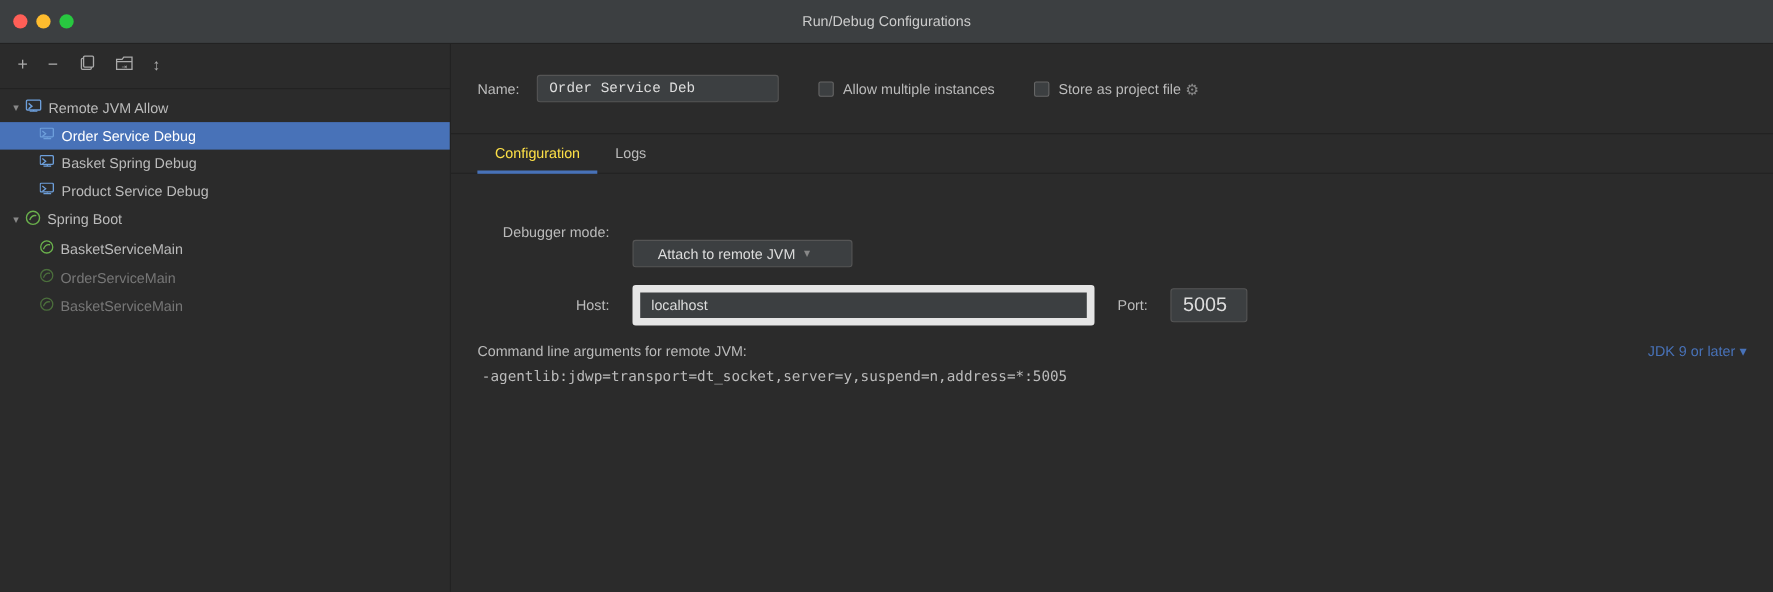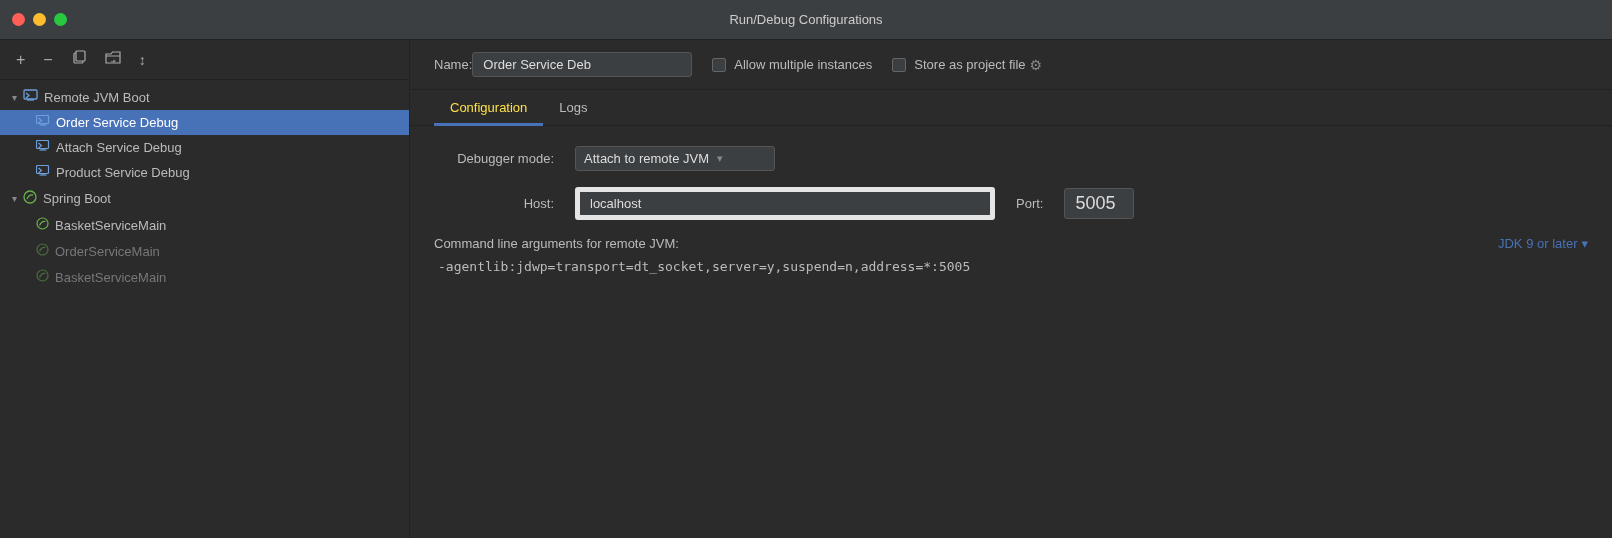--- a/index.html
+++ b/index.html
@@ -123,36 +123,38 @@
     .content {
       flex: 1;
       background: #2b2b2b;
       display: flex;
       flex-direction: column;
       overflow: hidden;
     }
     .content-header {
       display: flex;
       align-items: center;
-      padding: 12px 24px;
+      gap: 16px;
+      padding: 28px 24px;
       border-bottom: 1px solid #222;
     }
     .name-label {
       color: #bbb;
       font-size: 13px;
     }
     .name-input {
       background: #3c3f41;
       border: 1px solid #555;
       color: #ddd;
       padding: 4px 10px;
       font-size: 13px;
       border-radius: 3px;
       width: 220px;
       outline: none;
+      font-family: Liberation Mono, monospace;
     }
     .cb-wrapper {
       display: flex;
       align-items: center;
       gap: 8px;
     }
     .cb-box {
       width: 14px;
       height: 14px;
       border: 1px solid #666;
@@ -205,34 +207,35 @@
       font-size: 13px;
       min-width: 120px;
       text-align: right;
     }
     .debugger-select {
       display: flex;
       align-items: center;
       background: #3c3f41;
       border: 1px solid #555;
       border-radius: 3px;
-      padding: 4px 8px;
+      padding: 4px 22px;
       gap: 8px;
       cursor: pointer;
       color: #ddd;
       font-size: 13px;
       min-width: 200px;
+      margin-top: 40px;
     }
     .select-arrow {
       color: #888;
       font-size: 11px;
     }
     .host-input {
       background: #3c3f41;
-      border: 5px solid #e5e5e5;
+      border: 7px solid #e5e5e5;
       color: #ddd;
       padding: 4px 10px;
       font-size: 13px;
       border-radius: 3px;
       width: 420px;
       outline: none;
     }
     .port-label {
       color: #bbb;
       font-size: 13px;
@@ -322,21 +325,21 @@
         <div class="tree-group-header">
           <span class="chevron">▾</span>
           <span class="item-icon remote-jvm-icon">
             <svg width="15" height="13" viewBox="0 0 15 13" fill="none">
               <rect x="1" y="1" width="13" height="9" rx="1" stroke="#6d9fdb" stroke-width="1.3" fill="none"></rect>
               <line x1="4" y1="11" x2="11" y2="11" stroke="#6d9fdb" stroke-width="1.3"></line>
               <line x1="7.5" y1="10" x2="7.5" y2="11" stroke="#6d9fdb" stroke-width="1.3"></line>
               <polyline points="3,4 6,6.5 3,9" stroke="#6d9fdb" stroke-width="1.3" fill="none"></polyline>
             </svg>
           </span>
-          <span>Remote JVM Boot</span>
+          <span>Remote JVM Allow</span>
         </div>
         <div class="tree-item active">
           <span class="item-icon remote-jvm-icon">
             <svg width="14" height="12" viewBox="0 0 14 12" fill="none">
               <rect x="0.5" y="0.5" width="12" height="8" rx="1" stroke="#6d9fdb" stroke-width="1.2" fill="none"></rect>
               <line x1="3.5" y1="10" x2="10.5" y2="10" stroke="#6d9fdb" stroke-width="1.2"></line>
               <line x1="7" y1="9" x2="7" y2="10" stroke="#6d9fdb" stroke-width="1.2"></line>
               <polyline points="2.5,3 5.5,5.5 2.5,8" stroke="#6d9fdb" stroke-width="1.2" fill="none"></polyline>
             </svg>
           </span>
@@ -344,21 +347,21 @@
         </div>
         <div class="tree-item">
           <span class="item-icon remote-jvm-icon">
             <svg width="14" height="12" viewBox="0 0 14 12" fill="none">
               <rect x="0.5" y="0.5" width="12" height="8" rx="1" stroke="#6d9fdb" stroke-width="1.2" fill="none"></rect>
               <line x1="3.5" y1="10" x2="10.5" y2="10" stroke="#6d9fdb" stroke-width="1.2"></line>
               <line x1="7" y1="9" x2="7" y2="10" stroke="#6d9fdb" stroke-width="1.2"></line>
               <polyline points="2.5,3 5.5,5.5 2.5,8" stroke="#6d9fdb" stroke-width="1.2" fill="none"></polyline>
             </svg>
           </span>
-          <span>Attach Service Debug</span>
+          <span>Basket Spring Debug</span>
         </div>
         <div class="tree-item">
           <span class="item-icon remote-jvm-icon">
             <svg width="14" height="12" viewBox="0 0 14 12" fill="none">
               <rect x="0.5" y="0.5" width="12" height="8" rx="1" stroke="#6d9fdb" stroke-width="1.2" fill="none"></rect>
               <line x1="3.5" y1="10" x2="10.5" y2="10" stroke="#6d9fdb" stroke-width="1.2"></line>
               <line x1="7" y1="9" x2="7" y2="10" stroke="#6d9fdb" stroke-width="1.2"></line>
               <polyline points="2.5,3 5.5,5.5 2.5,8" stroke="#6d9fdb" stroke-width="1.2" fill="none"></polyline>
             </svg>
           </span>

